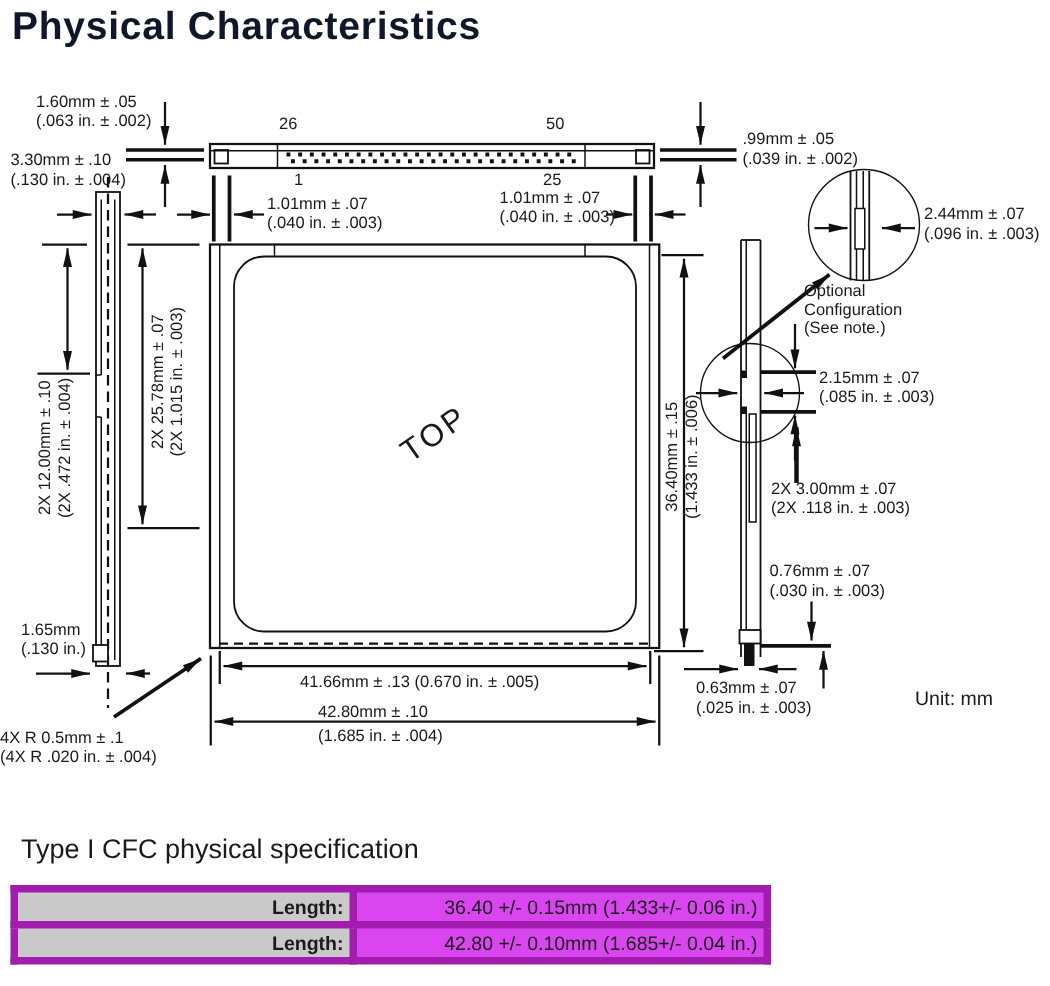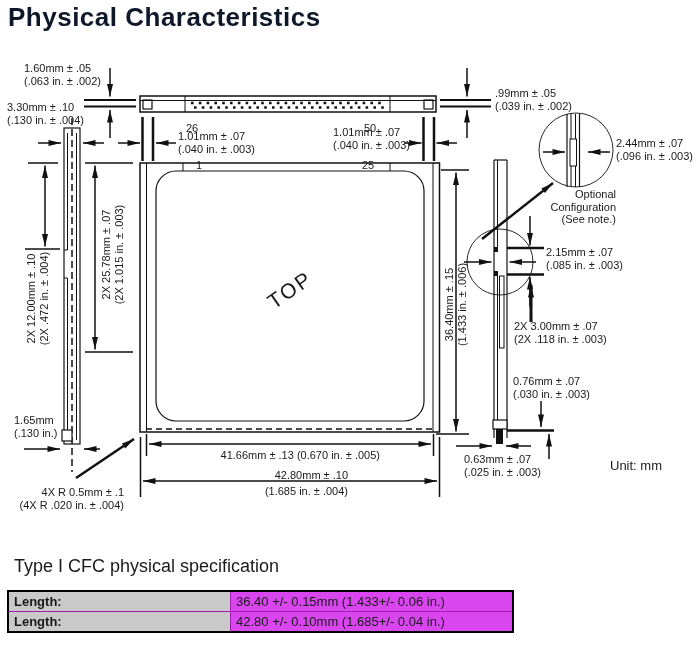--- a/index.html
+++ b/index.html
@@ -1,28 +1,28 @@
 <!DOCTYPE html>
 <html><head>
 <meta charset="utf-8">
 <style>
   html,body{margin:0;padding:0;background:#fff;}
   body{width:700px;height:657px;position:relative;font-family:"Liberation Sans",sans-serif;color:#1a1a1a;overflow:hidden;}
   .page-title{position:absolute;left:8px;top:2px;font-size:26px;font-weight:bold;letter-spacing:.5px;}
   .lbl{position:absolute;font-size:11px;line-height:12.5px;white-space:nowrap;color:#1a1a1a;}
-  .lbl.c{text-align:right;}
+  .lbl.c{text-align:left;}
   .rot{transform:rotate(-90deg);text-align:center;}
-  .pin-num{position:absolute;font-size:11px;color:#1a1a1a;margin-top:45px;}
+  .pin-num{position:absolute;font-size:11px;color:#1a1a1a;}
   .top-word{position:absolute;left:250px;top:270px;width:80px;height:40px;display:flex;align-items:center;justify-content:center;
     transform:rotate(-35deg);font-size:21px;letter-spacing:2px;color:#1a1a1a;}
   .unit{position:absolute;left:610px;top:458px;font-size:13px;}
   svg{position:absolute;left:0;top:0;}
   .spec-caption{position:absolute;left:14px;top:556px;font-size:18px;}
   table.spec{position:absolute;left:7px;top:590px;width:507px;border-collapse:collapse;border:2px solid #000;table-layout:fixed;}
-  table.spec td{border:1px solid #a21caf;font-size:13px;padding:1px 4px 1px 5px;height:17px;vertical-align:middle;}
+  table.spec td{border:5px solid #a21caf;font-size:13px;padding:1px 4px 1px 5px;height:17px;vertical-align:middle;text-align:right;}
   table.spec td.lab{background:#c9c9c9;font-weight:bold;width:212px;}
   table.spec td.val{background:#d946ef;}
 </style>
 </head>
 <body>
 
 <div class="page-title" style="color:#0f172a">Physical Characteristics</div>
 
 <svg width="700" height="530" viewBox="0 0 700 530">
   <defs>

